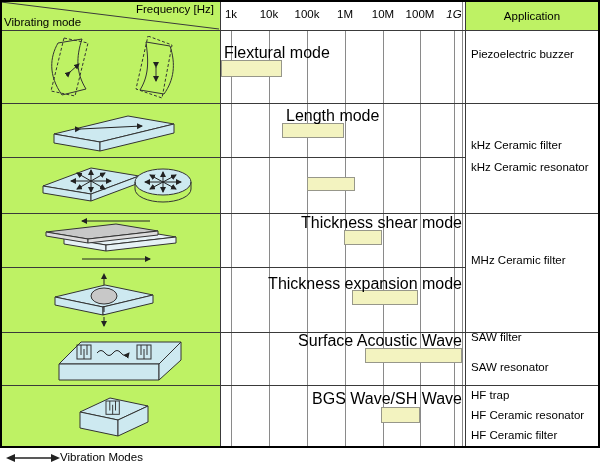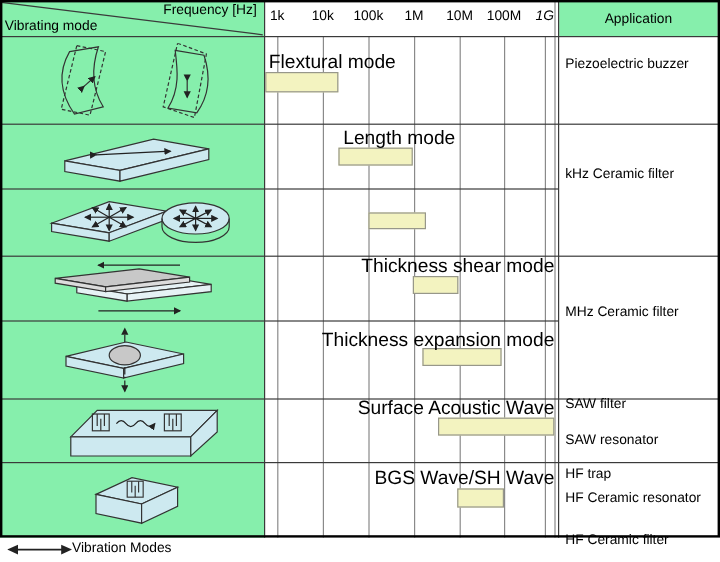--- a/index.html
+++ b/index.html
@@ -1,19 +1,19 @@
 <!DOCTYPE html>
 <html><head>
 <meta charset="utf-8">
 <style>
   html,body{margin:0;padding:0;background:#fff;}
   .screen{position:relative;width:600px;height:468px;background:#fff;
           font-family:"Liberation Sans",sans-serif;color:#000;overflow:hidden;}
   .abs{position:absolute;}
-  .blue{background:#86efac;}
+  .blue{background:#bef264;}
   .outer-border{left:0;top:0;width:600px;height:448px;border:2px solid #000;box-sizing:border-box;pointer-events:none;z-index:30;}
   .hline{height:1px;background:#3a3a3a;z-index:5;}
   .vline{width:1px;background:#3a3a3a;z-index:5;}
   .gridline{width:1px;background:#8a8a8a;top:30px;height:418px;z-index:1;}
   .tick{top:8px;transform:translateX(-50%);font-size:11.5px;white-space:nowrap;z-index:6;}
   .hdr-label{font-size:11.5px;white-space:nowrap;z-index:6;}
   .mode-label{font-size:16px;white-space:nowrap;z-index:8;}
   .band{background:#f3f3c0;border:1px solid #97978a;box-sizing:border-box;z-index:7;}
   .app{left:471px;font-size:11.5px;white-space:nowrap;z-index:8;}
   .app-header{left:466px;top:1px;width:132px;height:29px;display:flex;align-items:center;justify-content:center;}
@@ -82,26 +82,27 @@
   <div class="abs band" style="left:352px;top:290px;width:66px;height:15px;"></div>
 
   <div class="abs mode-label" style="right:138px;top:332px;">Surface Acoustic Wave</div>
   <div class="abs band" style="left:365px;top:348px;width:97px;height:15px;"></div>
 
   <div class="abs mode-label" style="right:138px;top:390px;">BGS Wave/SH Wave</div>
   <div class="abs band" style="left:381px;top:407px;width:39px;height:16px;"></div>
 
   <div class="abs app" style="top:48px;">Piezoelectric buzzer</div>
   <div class="abs app" style="top:139px;">kHz Ceramic filter</div>
+  <div class="abs app" style="top:161px;">kHz Ceramic resonator</div>
   <div class="abs app" style="top:254px;">MHz Ceramic filter</div>
   <div class="abs app" style="top:331px;">SAW filter</div>
   <div class="abs app" style="top:361px;">SAW resonator</div>
   <div class="abs app" style="top:389px;">HF trap</div>
   <div class="abs app" style="top:409px;text-align:center;">HF Ceramic resonator</div>
-  <div class="abs app" style="top:444px;">HF Ceramic filter</div>
+  <div class="abs app" style="top:429px;">HF Ceramic filter</div>
 
   <svg class="abs diag" style="left:30px;top:36px;" width="170" height="64" viewBox="0 0 170 64">
     <defs>
         <marker id="ar1" markerWidth="8" markerHeight="8" refX="5" refY="3" orient="auto" markerUnits="userSpaceOnUse">
           <path d="M0,0 L6,3 L0,6 Z" fill="#222"></path>
         </marker>
       </defs>
     <g stroke="#333" fill="none" stroke-width="1">
       <polygon points="34,2 58,7 45,60 21,55" stroke-dasharray="3,2"></polygon>
       <path d="M28,7 L52,3 C46,21 46,37 56,53 L32,59 C18,39 20,21 28,7 Z"></path>

